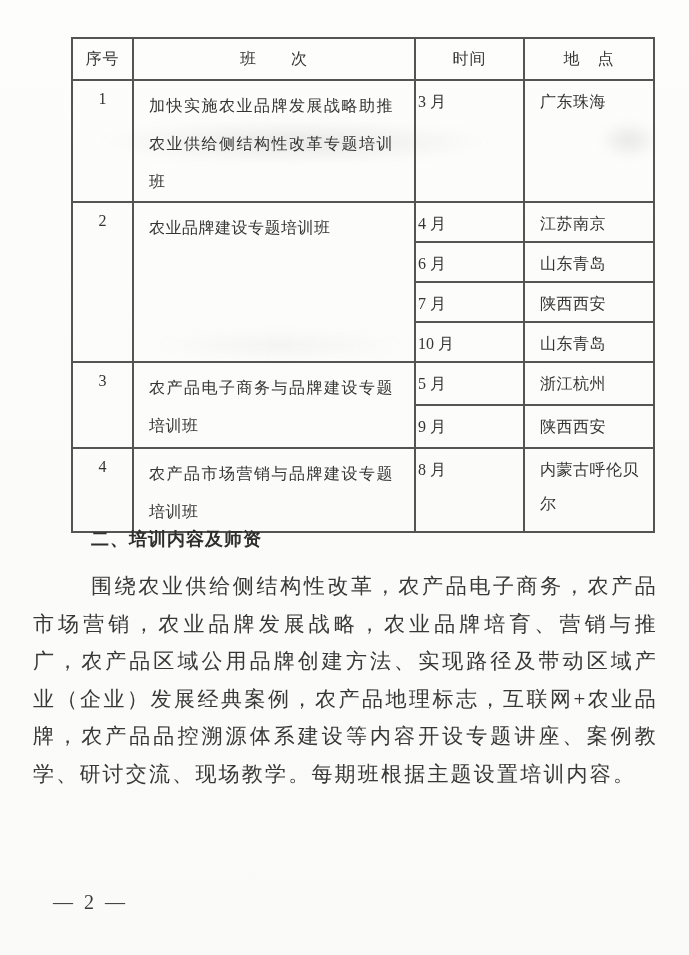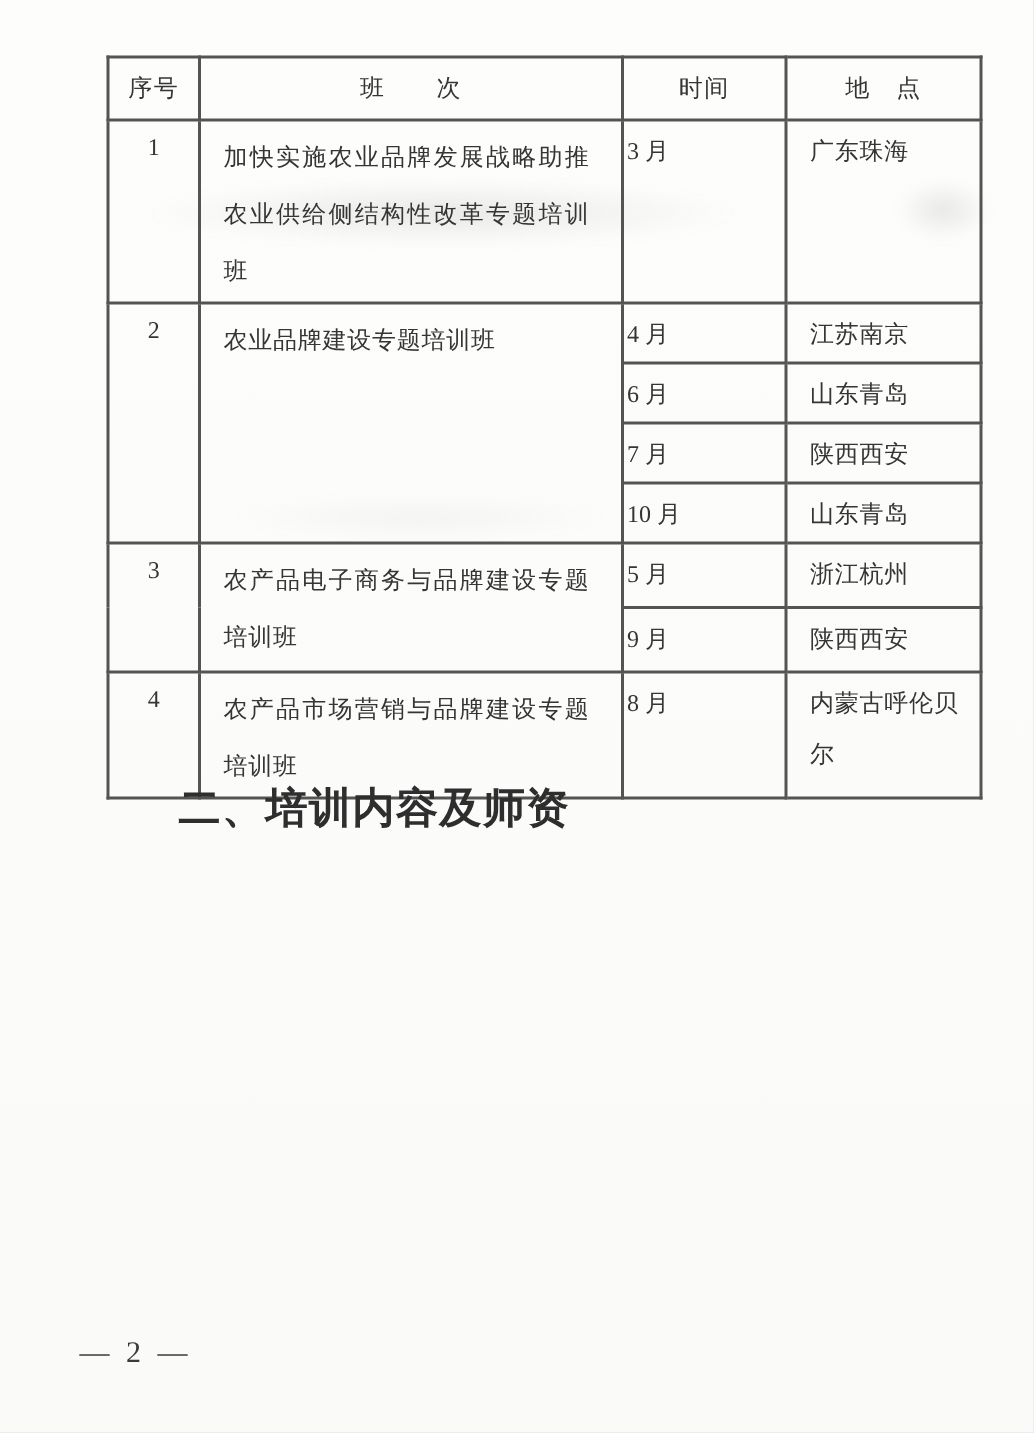--- a/index.html
+++ b/index.html
@@ -89,23 +89,23 @@
   tr.h-r4 { height: 64px; }
 
   
   .content {
     position: absolute;
     left: 33px;
     top: 526px;
     width: 625px;
   }
   .section-heading {
-    margin: 0 0 16px 86px;
+    margin: 0 0 16px 58px;
     font-family: "Liberation Sans", "DejaVu Sans", sans-serif;
-    font-size: 28px;
+    font-size: 18px;
     font-weight: bold;
     letter-spacing: 1px;
     color: #2e2e2e;
     line-height: 26px;
   }
   .content p {
     margin: 0;
     font-size: 21px;
     line-height: 37.5px;
     letter-spacing: 2.2px;
@@ -191,17 +191,18 @@
           <td class="c-class">农产品市场营销与品牌建设专题培训班</td>
           <td class="c-time">8 月</td>
           <td class="c-place">内蒙古呼伦贝尔</td>
         </tr>
       </tbody>
     </table>
   </div>
 
   <div class="content">
     <h2 class="section-heading">二、培训内容及师资</h2>
+    <p>围绕农业供给侧结构性改革，农产品电子商务，农产品市场营销，农业品牌发展战略，农业品牌培育、营销与推广，农产品区域公用品牌创建方法、实现路径及带动区域产业（企业）发展经典案例，农产品地理标志，互联网+农业品牌，农产品品控溯源体系建设等内容开设专题讲座、案例教学、研讨交流、现场教学。每期班根据主题设置培训内容。</p>
   </div>
 
   <div class="page-number">— 2 —</div>
 
 </div>
 
 </body></html>

